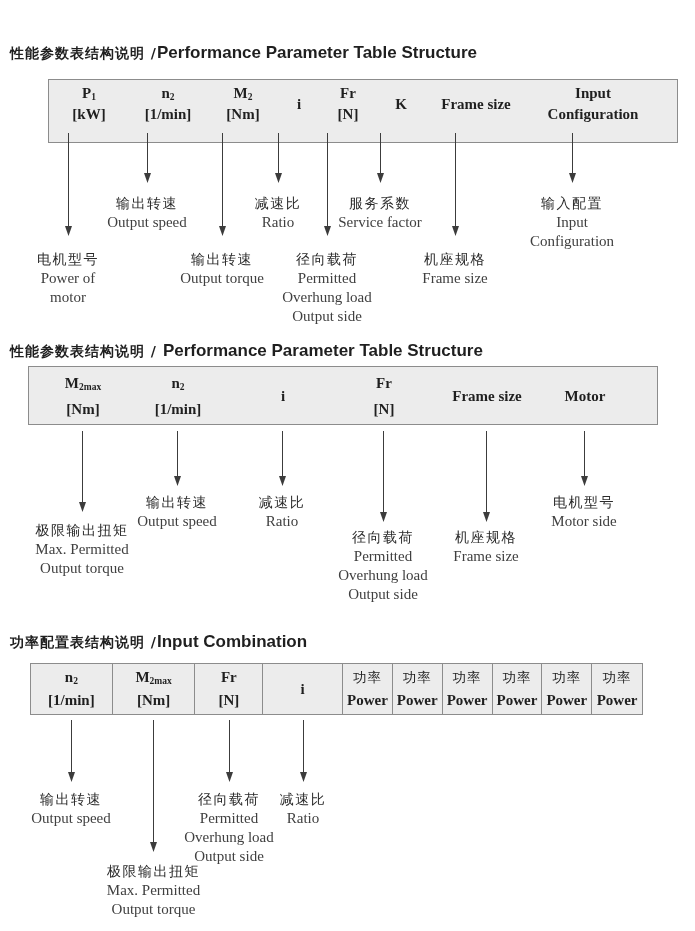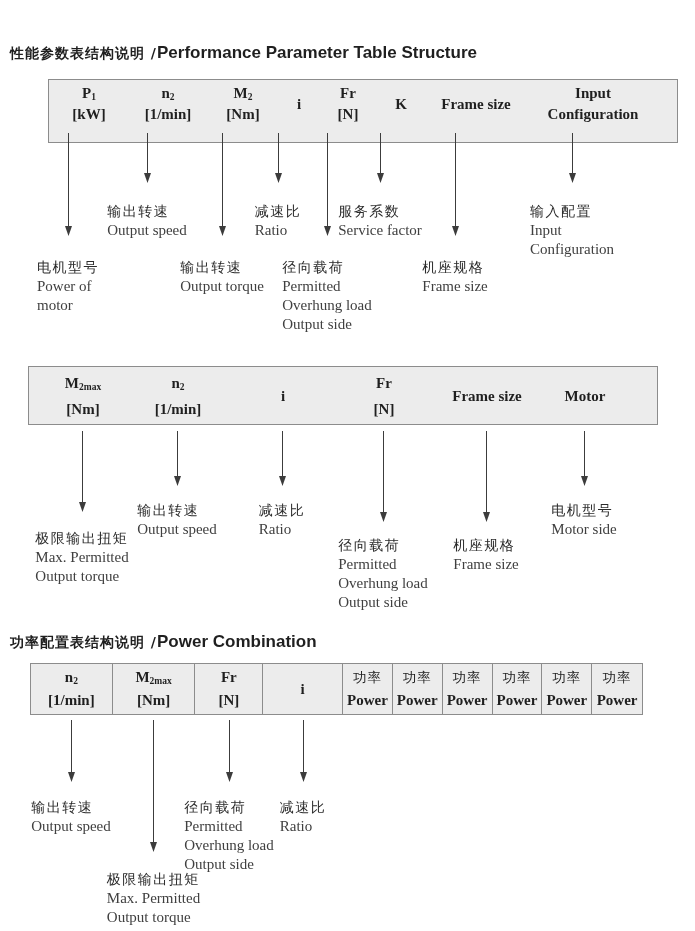--- a/index.html
+++ b/index.html
@@ -27,21 +27,21 @@
   .bcell{box-sizing:border-box; border-right:1px solid var(--box_border); height:100%;}
   .bcell:last-child{border-right:none;}
   .hline{
     font-family:"Liberation Serif",serif; font-size:15px; font-weight:bold;
     line-height:17px; white-space:nowrap;
   }
   .hline sub{font-size:9.5px; line-height:0; vertical-align:-2px;}
   .hline.cnh{font-family:"DejaVu Sans",sans-serif; font-size:13.5px; font-weight:normal; letter-spacing:1px;}
   .arrow{position:absolute;}
   .arrow svg{display:block;}
-  .callout{position:absolute; transform:translateX(-50%); white-space:nowrap;margin-top:8px;}
+  .callout{position:absolute; transform:translateX(-50%); text-align:center; white-space:nowrap;}
   .cl{line-height:19px;}
   .cl.cn{font-family:"DejaVu Sans",sans-serif; font-size:14px; letter-spacing:1.5px; color:#2b2b2b;}
   .cl.en{font-family:"Liberation Serif",serif; font-size:15px; color:#404040;}
 </style>
 </head>
 <body>
 
 <div class="page">
 
 
@@ -157,20 +157,21 @@
           <polygon points="1,40 8,40 4.5,50" style="fill:var(--arrow)"></polygon>
         </svg>
       </div>
       <div class="callout" style="left: 572px; top: 194px;">
         <div class="cl cn">输入配置</div>
         <div class="cl en">Input</div>
         <div class="cl en">Configuration</div>
       </div>
     </div>
 
+  <h2 class="heading" style="left:10px; top:335px;"><span class="h-cn">性能参数表结构说明 / </span><span class="h-en">Performance Parameter Table Structure</span></h2>
   <div class="diagram">
       <div class="tbox" style="left: 28px; top: 366px; width: 630px; height: 59px;">
         <div class="cell acell" style="left: 54px; height: 59px;">
           <div class="hline"><span>M</span><sub>2max</sub></div>
           <div class="hline">[Nm]</div>
         </div>
         <div class="cell acell" style="left: 149px; height: 59px;">
           <div class="hline"><span>n</span><sub>2</sub></div>
           <div class="hline">[1/min]</div>
         </div>
@@ -246,21 +247,21 @@
           <line x1="4.5" y1="0" x2="4.5" y2="46" style="stroke:var(--arrow);stroke-width:1"></line>
           <polygon points="1,45 8,45 4.5,55" style="fill:var(--arrow)"></polygon>
         </svg>
       </div>
       <div class="callout" style="left: 584px; top: 493px;">
         <div class="cl cn">电机型号</div>
         <div class="cl en">Motor side</div>
       </div>
     </div>
 
-  <h2 class="heading" style="left:10px; top:626px;"><span class="h-cn">功率配置表结构说明 /</span><span class="h-en">Power Combination</span></h2>
+  <h2 class="heading" style="left:10px; top:626px;"><span class="h-cn">功率配置表结构说明 /</span><span class="h-en">Input Combination</span></h2>
   <div class="diagram">
       <div class="tbox cells" style="left: 30px; top: 663px; width: 613px; height: 52px;">
         <div class="cell bcell" style="width: 82px;">
           <div class="hline"><span>n</span><sub>2</sub></div>
           <div class="hline">[1/min]</div>
         </div>
         <div class="cell bcell" style="width: 83px;">
           <div class="hline"><span>M</span><sub>2max</sub></div>
           <div class="hline">[Nm]</div>
         </div>

